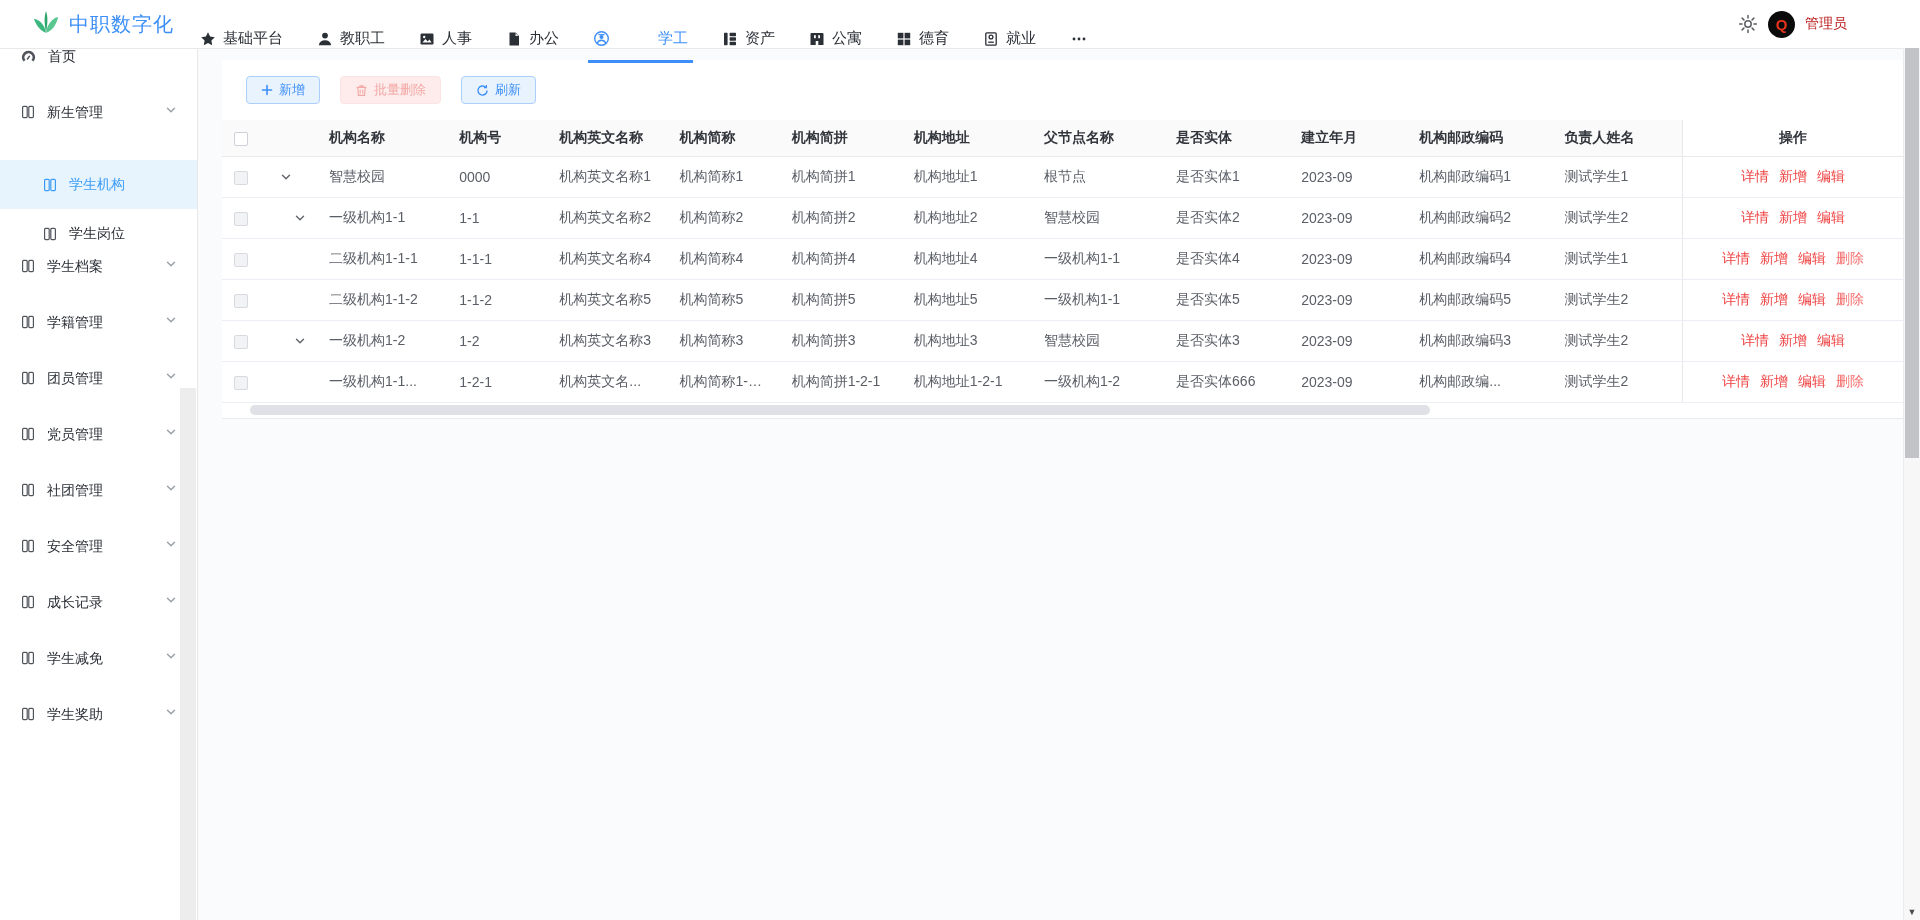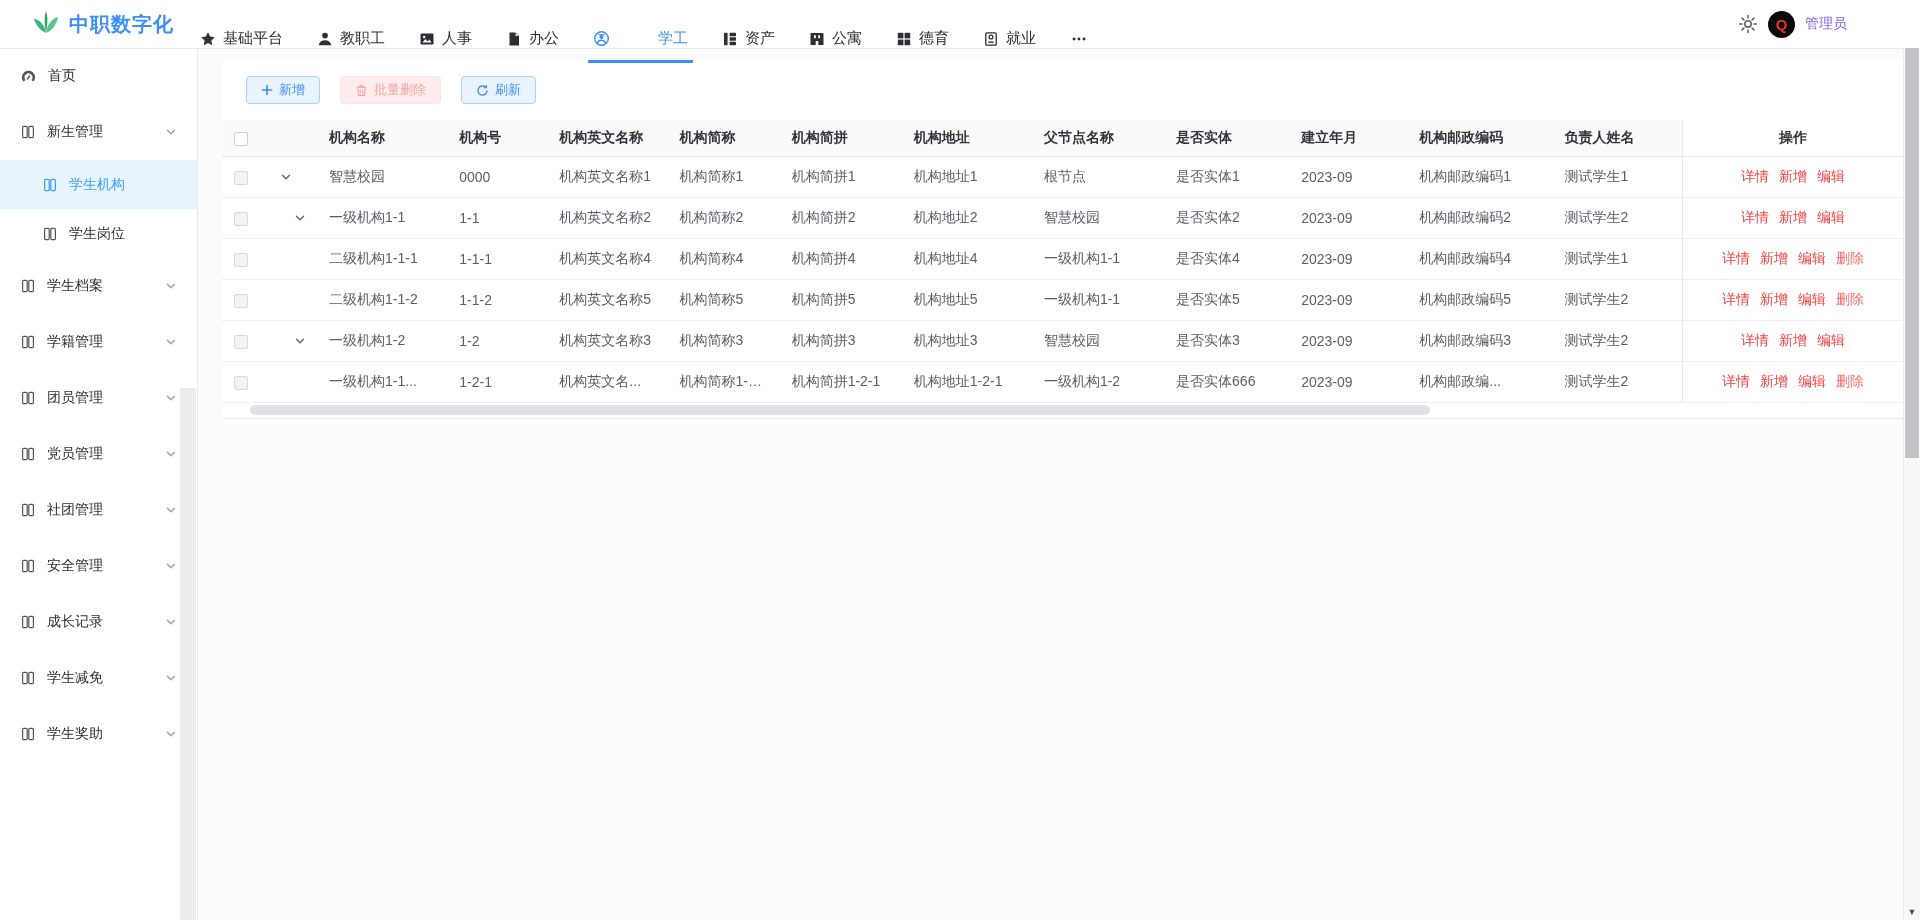--- a/index.html
+++ b/index.html
@@ -2,35 +2,35 @@
 <html><head>
 <meta charset="utf-8">
 <style>
   html,body{margin:0;padding:0;}
   body{width:1920px;height:920px;overflow:hidden;font-family:"Liberation Sans","DejaVu Sans",sans-serif;background:#fafbfc;}
   .app{position:relative;width:1920px;height:920px;}
 
   
   .navbar{position:absolute;top:0;left:0;right:0;height:48px;background:#fff;border-bottom:1px solid #e9e9e9;display:flex;align-items:center;z-index:8;}
   .brand{display:flex;align-items:center;gap:9px;padding-left:32px;width:152px;flex:none;}
-  .logo-text{font-size:20px;font-weight:700;color:#3d8ff7;letter-spacing:1px;white-space:nowrap;}
+  .logo-text{font-size:20px;font-weight:400;color:#3d8ff7;letter-spacing:1px;white-space:nowrap;}
   .nav-items{display:flex;align-items:center;gap:34px;margin-left:16px;height:100%;margin-top:29px;}
   .nav-item{display:flex;align-items:center;gap:7px;height:100%;font-size:15px;color:#2b2f36;cursor:pointer;position:relative;white-space:nowrap;}
   .nav-item .icon{display:flex;color:#2b2f36;}
   .nav-item.active{color:#3d8ff7;gap:48px;}
   .nav-item.active .icon{color:#3d8ff7;}
   .nav-item.active::after{content:'';position:absolute;left:-5px;right:-5px;bottom:0;height:3px;background:#3d8ff7;}
   .nav-right{margin-left:auto;display:flex;align-items:center;gap:10px;padding-right:73px;}
   .gear{display:flex;cursor:pointer;}
   .avatar{width:27px;height:27px;border-radius:50%;background:#0b0b0b;color:#e8341c;font-weight:800;font-size:15px;display:flex;align-items:center;justify-content:center;cursor:pointer;}
-  .admin-label{font-size:14px;color:#8b5cf6;}
+  .admin-label{font-size:14px;color:#b91c1c;}
 
   
   .sidebar{position:absolute;top:48px;left:0;bottom:0;width:197px;background:#fff;border-right:1px solid #e8e8e8;z-index:6;}
-  .side-item{height:56px;display:flex;align-items:center;padding-left:20px;position:relative;cursor:pointer;color:#2b2f36;font-size:14px;}
+  .side-item{height:56px;display:flex;align-items:flex-start;padding-left:20px;position:relative;cursor:pointer;color:#2b2f36;font-size:14px;}
   .side-item .icon{display:flex;color:#50545b;}
   .side-label{margin-left:11px;}
   .chev{position:absolute;right:20px;display:flex;color:#9aa0a6;}
   .sub-item{height:49px;display:flex;align-items:center;padding-left:42px;font-size:14px;color:#2b2f36;cursor:pointer;}
   .sub-item .icon{display:flex;color:#50545b;}
   .sub-item.active{background:#e7f4fe;color:#3d9df6;}
   .sub-item.active .icon{color:#3d9df6;}
   .side-scroll-strip{position:absolute;right:1px;top:340px;bottom:0;width:16px;background:#ededed;}
 
   

